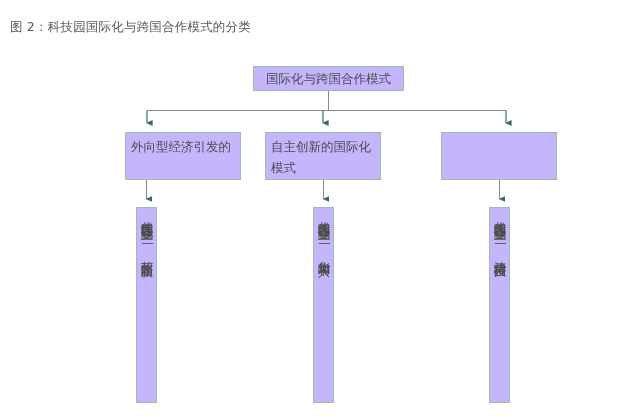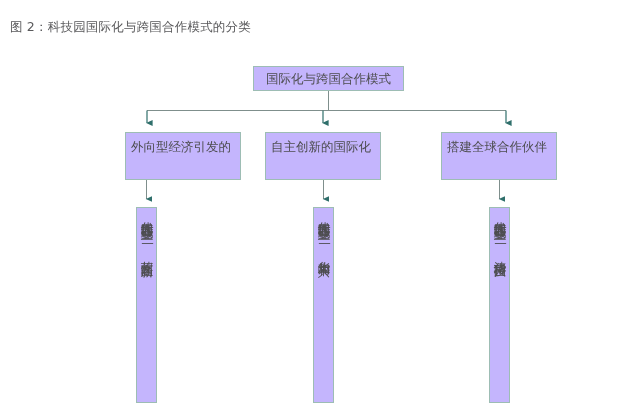--- a/index.html
+++ b/index.html
@@ -128,24 +128,24 @@
   <div class="node node-root">
     <span>国际化与跨国合作模式</span>
   </div>
 
   <div class="node node-mid" id="node-mid-1">
     <span class="node-line">外向型经济引发的</span>
   </div>
 
   <div class="node node-mid" id="node-mid-2">
     <span class="node-line">自主创新的国际化</span>
+    <span class="node-line">模式</span>
   </div>
 
   <div class="node node-mid" id="node-mid-3">
-    <span class="node-line">搭建全球合作伙伴</span>
   </div>
 
   <div class="node node-vert" id="node-vert-1">代表园区或企业——苏州高新区</div>
 
   <div class="node node-vert" id="node-vert-2">代表园区或企业——华为和中兴</div>
 
   <div class="node node-vert" id="node-vert-3">代表园区或企业——清华科技园</div>
 
 </div>
 

